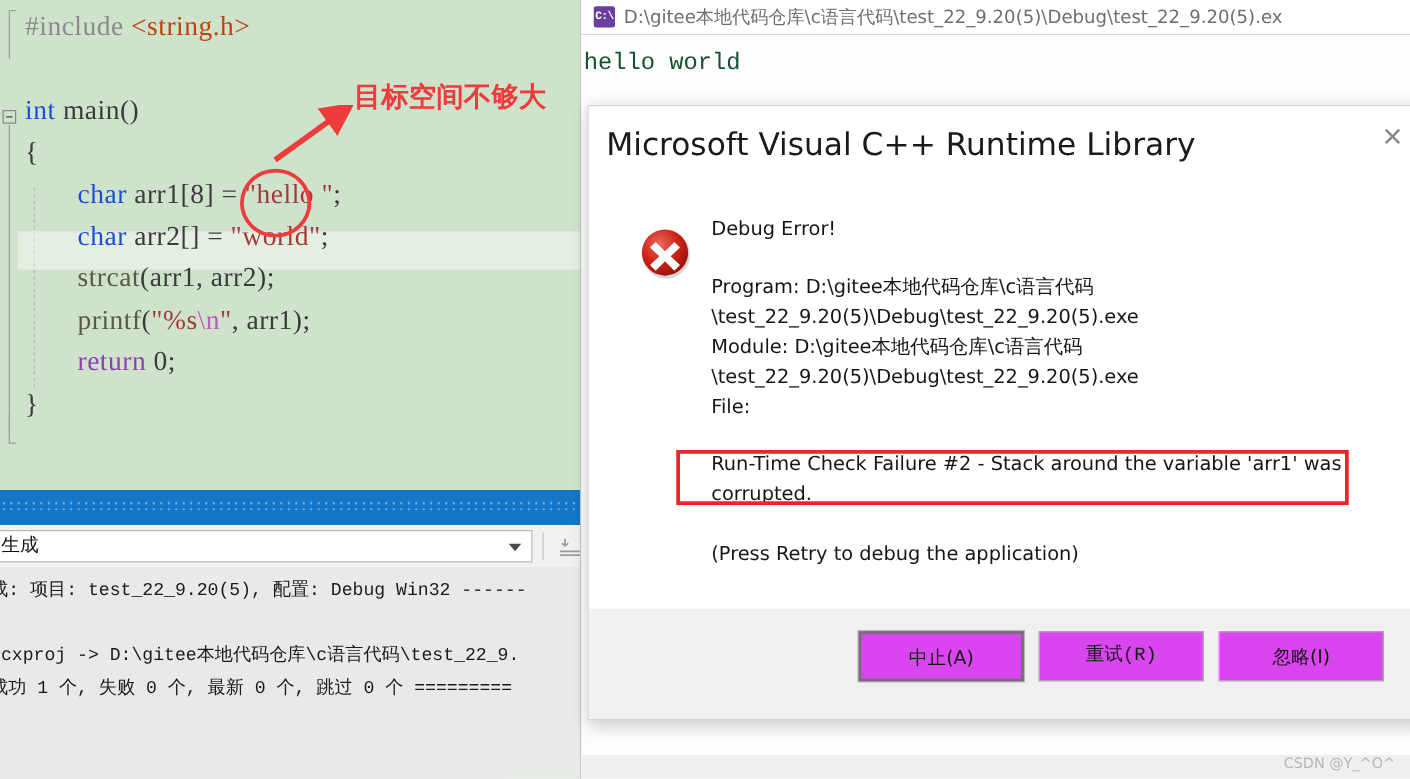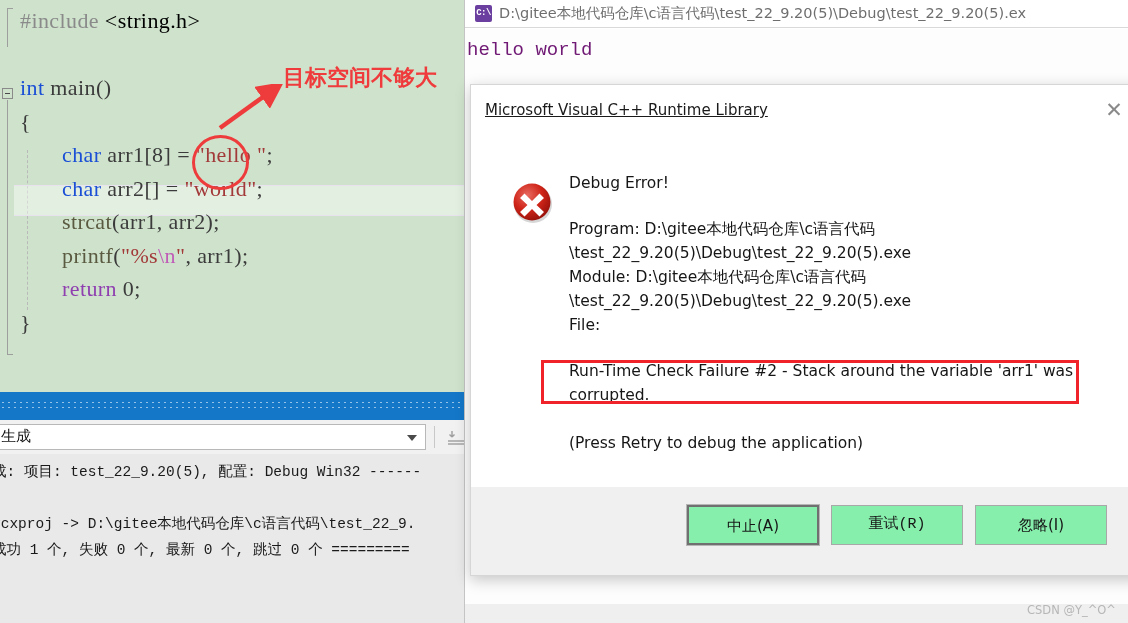--- a/index.html
+++ b/index.html
@@ -30,21 +30,21 @@
     font-family: "Liberation Serif", serif;
     font-size: 22px;
     color: #3b3b3b;
     letter-spacing: 0.4px;
   }
   .kw      { color: #1a4fd6; }
   .kw2     { color: #8f3fb0; text-align: right; }
   .str     { color: #a33a3a; }
   .esc     { color: #c05bb8; }
   .pp      { color: #8a8a8a; }
-  .inc     { color: #000000; }
+  .inc     { color: #c2410c; }
   .fn      { color: #5a5a40; }
   .plain   { color: #3b3b3b; }
 
   
   #current-line-hl {
     position: absolute;
     left: 14px; top: 185px;
     width: 452px; height: 29px;
     background: rgba(255,255,255,0.42);
     border-top: 1px solid #e7e2ee;
@@ -195,21 +195,21 @@
     white-space: nowrap;
   }
   #console-body {
     position: absolute; left: 0; top: 29px;
     width: 664px; height: 594px;
     background: #fdfdfd;
   }
   #console-output {
     position: absolute; left: 2px; top: 10px;
     font-family: "Liberation Mono", monospace;
-    font-size: 19px; color: #701a75;
+    font-size: 19px; color: #14532d;
     white-space: pre;
   }
   #console-shadow-bottom {
     position: absolute; left: 0; top: 575px;
     width: 664px; height: 48px;
     background: #efefef;
   }
 
   
   #dialog {
@@ -217,23 +217,22 @@
     width: 672px; height: 492px;
     background: #ffffff;
     border: 1px solid #d6d6d6;
     box-sizing: border-box;
     box-shadow: 0 4px 14px rgba(0,0,0,0.22);
     overflow: hidden;
   }
   #dialog-title {
     position: absolute; left: 14px; top: 16px;
     font-family: "DejaVu Sans", sans-serif;
-    font-size: 15px; color: #1a1a1a;
+    font-size: 25px; color: #1a1a1a;
     white-space: nowrap;
-    text-decoration: underline;
   }
   #dialog-close {
     position: absolute; right: 12px; top: 12px;
     width: 30px; height: 26px;
     color: #8a8a8a;
     font-size: 21px; line-height: 26px;
     text-align: center;
     font-family: "DejaVu Sans", sans-serif;
     cursor: default;
   }
@@ -268,21 +267,21 @@
   }
   #dialog-buttonbar {
     position: absolute; left: 0; bottom: 0;
     width: 672px; height: 88px;
     background: #f0f0f0;
     border-top: 1px solid #ffffff;
   }
   .dlg-btn {
     position: absolute; top: 18px;
     width: 132px; height: 40px;
-    background: #86efac;
+    background: #d946ef;
     border: 1px solid #a8a8a8;
     box-sizing: border-box;
     font-family: "DejaVu Sans", sans-serif;
     font-size: 15px;
     color: #161616;
     line-height: 38px;
     text-align: center;
     cursor: default;
   }
   .dlg-btn.default {

